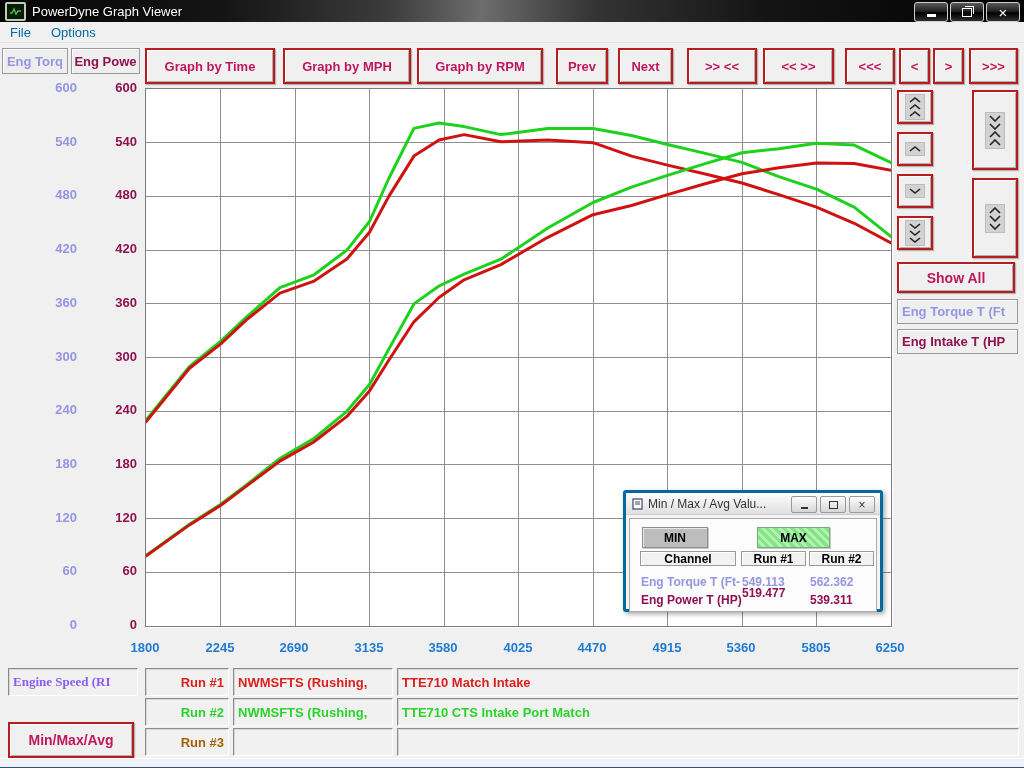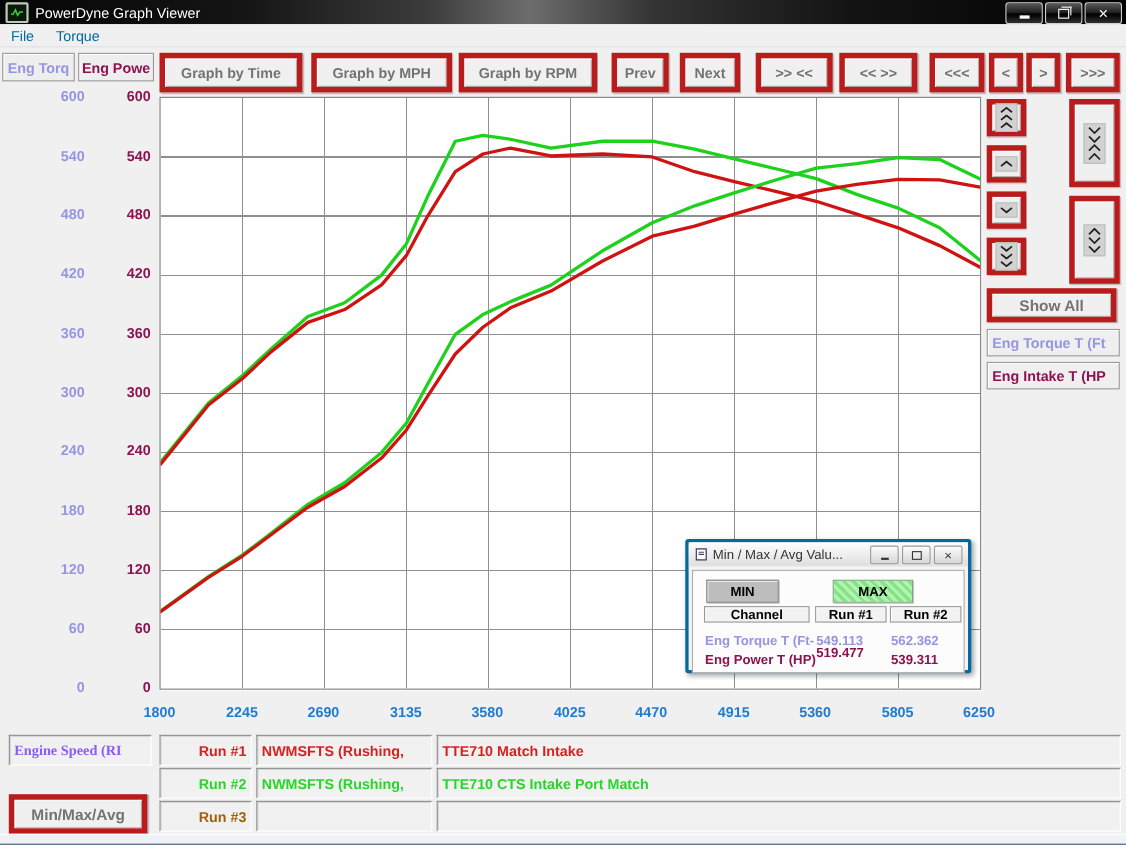--- a/index.html
+++ b/index.html
@@ -20,24 +20,24 @@
   .win-btn{width:32px;height:18px;background:linear-gradient(#5a5a5a,#222 45%,#000 55%,#303030);
     border:1px solid #cfcfcf;border-radius:3px;color:#fff;display:flex;align-items:center;justify-content:center;font-size:12px;}
   .glyph-min{width:9px;height:3px;background:#fff;margin-top:7px;}
   .glyph-max{width:8px;height:7px;border:1px solid #fff;position:relative;}
   .glyph-max:before{content:"";position:absolute;left:2px;top:-3px;width:8px;height:7px;border:1px solid #fff;border-bottom:none;border-left:none;}
   
   .menubar{position:absolute;left:0;top:22px;width:1024px;height:20px;background:#f0f0f0;border-bottom:1px solid #e2e2e2;display:flex;align-items:center;font-size:13px;color:#0369a1;}
   .menu-item{padding:0 10px;}
   
   .btn3d{
-    position:absolute;background:#f0f0f0;border:5px solid #b91c1c;
+    position:absolute;background:#f0f0f0;border:2px solid #b91c1c;
     box-shadow:inset 1px 1px 0 #ffffff,inset -1px -1px 0 #b0b0b0,1px 1px 1px rgba(0,0,0,.25);
     display:flex;align-items:center;justify-content:center;
-    font-size:13px;font-weight:bold;color:#737373;box-sizing:border-box;
+    font-size:13px;font-weight:bold;color:#be185d;box-sizing:border-box;
   }
   .chanbtn{position:absolute;background:#eeeeee;border:1px solid #9a9a9a;box-shadow:inset 1px 1px 0 #fff;
     display:flex;align-items:center;justify-content:center;font-size:13px;font-weight:bold;box-sizing:border-box;}
   .torque-text{color:#9595e2;}
   .power-text{color:#8e1150;}
   
   .ytick{position:absolute;width:50px;text-align:right;font-size:13px;font-weight:bold;line-height:18px;}
   .xtick{position:absolute;width:60px;text-align:center;font-size:13px;font-weight:bold;color:#1f7bd0;}
   #torque-ticks .ytick{color:#9595e2;}
   #power-ticks .ytick{color:#8e1150;}
@@ -103,21 +103,21 @@
         <div class="glyph-max"></div>
       </div>
     <div class="win-btn">
         <span style="font-size:15px;line-height:1;">×</span>
       </div>
   </div>
 </div>
 
 <div class="menubar">
   <span class="menu-item">File</span>
-  <span class="menu-item">Torque</span>
+  <span class="menu-item">Options</span>
 </div>
 
 <div class="chanbtn torque-text" style="left:2px;top:48px;width:66px;height:26px;">Eng Torq</div>
 <div class="chanbtn power-text" style="left:71px;top:48px;width:69px;height:26px;">Eng Powe</div>
 
 <div class="btn3d" style="left:145px;top:48px;width:130px;height:36px;">Graph by Time</div>
 <div class="btn3d" style="left:283px;top:48px;width:128px;height:36px;">Graph by MPH</div>
 <div class="btn3d" style="left:417px;top:48px;width:126px;height:36px;">Graph by RPM</div>
 <div class="btn3d" style="left:556px;top:48px;width:52px;height:36px;">Prev</div>
 <div class="btn3d" style="left:618px;top:48px;width:55px;height:36px;">Next</div>

